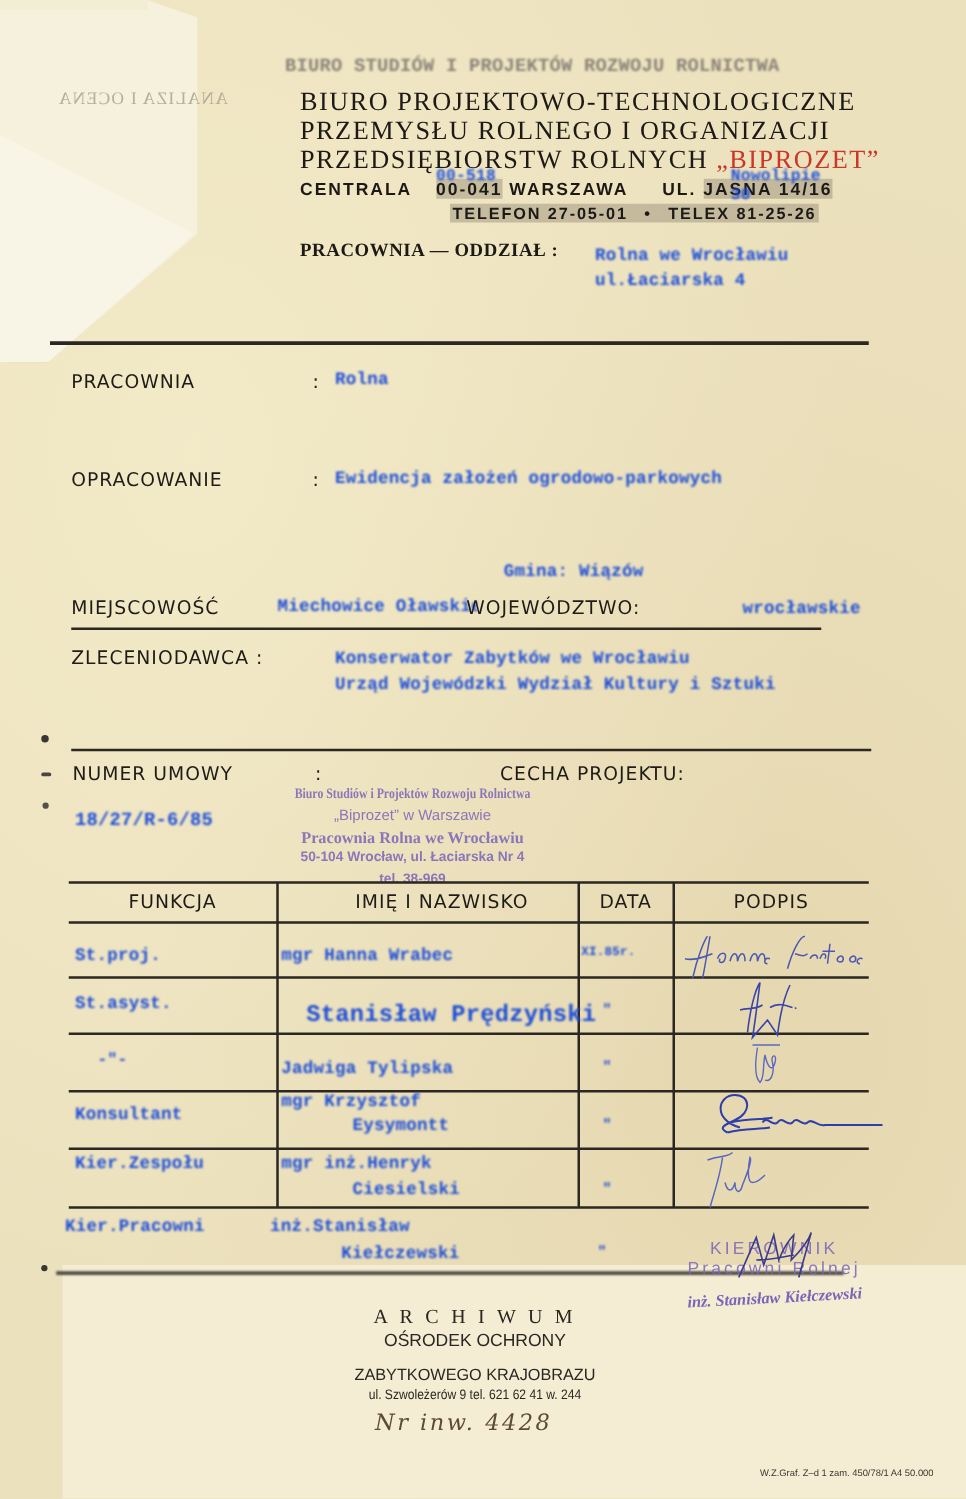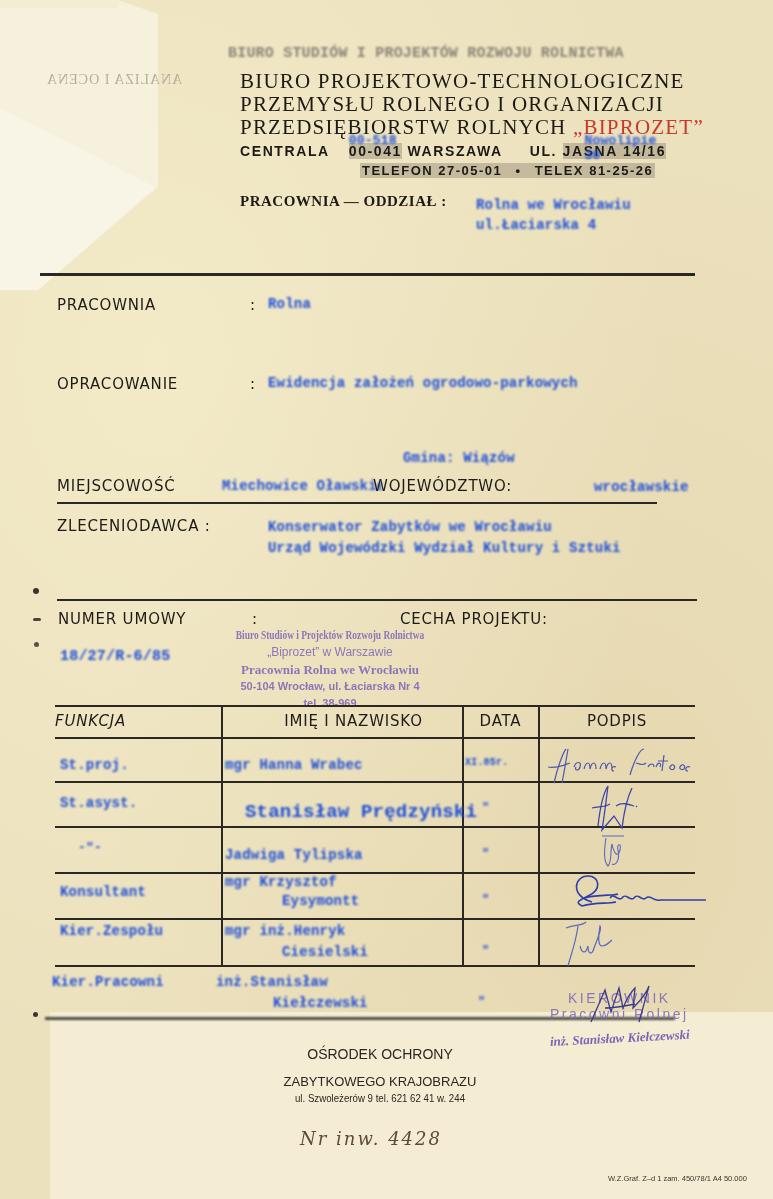--- a/index.html
+++ b/index.html
@@ -160,21 +160,21 @@
   <div class="hline" style="left:55px;top:737px;width:640px;height:1.5px;"></div>
   <div class="hline" style="left:55px;top:781px;width:640px;height:1.5px;"></div>
   <div class="hline" style="left:55px;top:826px;width:640px;height:1.5px;"></div>
   <div class="hline" style="left:55px;top:872px;width:640px;height:1.5px;"></div>
   <div class="hline" style="left:55px;top:918px;width:640px;height:1.5px;"></div>
   <div class="hline" style="left:55px;top:965px;width:640px;height:1.5px;"></div>
   <div class="vline" style="left:221px;top:706px;height:260px;"></div>
   <div class="vline" style="left:462px;top:706px;height:260px;"></div>
   <div class="vline" style="left:538px;top:706px;height:260px;"></div>
 
-  <div class="abs label" style="left:55px;width:166px;top:712px;text-align:left;font-style:italic;">FUNKCJA</div>
+  <div class="abs label" style="left:55px;width:166px;top:712px;text-align:center;">FUNKCJA</div>
   <div class="abs label" style="left:222px;width:223px;top:712px;text-align:center;margin-left:20px;">IMIĘ I NAZWISKO</div>
   <div class="abs label" style="left:463px;width:75px;top:712px;text-align:center;">DATA</div>
   <div class="abs label" style="left:539px;width:156px;top:712px;text-align:center;">PODPIS</div>
 
   <div>
     <div class="abs typed" style="left:60px;top:757px;font-size:14px;">St.proj.</div>
     <div class="abs typed" style="left:225px;top:757px;font-size:14px;">mgr Hanna Wrabec</div>
     <div class="abs typed" style="left:465px;top:757px;font-size:10px;">XI.85r.</div>
   </div>
 
@@ -234,19 +234,20 @@
 <div class="abs stamp" style="left:550px;top:990px;font-size:14px;letter-spacing:2.5px;line-height:16px;text-align:left;">
   <div style="padding-left:18px;">KIEROWNIK</div>
   <div>Pracowni Rolnej</div>
 </div>
 <svg class="sig" style="left:585px;top:978px;" width="90" height="50">
   <path d="M6,44 L20,12 L26,34 L34,10 L38,30 C42,20 46,14 50,10 L48,30 C56,22 62,14 64,8 L54,44 M20,30 c10,0 20,-2 30,-4" stroke="#3c3a8a" stroke-width="1.3" fill="none"></path>
 </svg>
 <div class="abs serif" style="left:550px;top:1034px;font-size:13px;font-weight:bold;font-style:italic;color:#7a64b8;transform:rotate(-3deg);transform-origin:left;">inż. Stanisław Kiełczewski</div>
 
 <div class="abs" style="left:240px;top:1045px;width:280px;text-align:center;color:#2a2622;">
+  <div class="serif" style="font-size:16px;letter-spacing:3px;">A R C H I W U M</div>
   <div style="font-size:14px;margin-top:1px;">OŚRODEK OCHRONY</div>
   <div style="font-size:13px;margin-top:12px;">ZABYTKOWEGO KRAJOBRAZU</div>
   <div style="font-size:11px;margin-top:3px;transform:scaleX(0.88);white-space:nowrap;">ul. Szwoleżerów 9  tel. 621 62 41 w. 244</div>
 </div>
 <div class="abs" style="left:300px;top:1128px;font-family:'DejaVu Serif',serif;font-style:italic;font-size:18px;color:#5e4a3a;letter-spacing:2px;">Nr inw. 4428</div>
 
 <div class="abs" style="left:608px;top:1174px;font-size:7.5px;color:#3a3530;">W.Z.Graf. Z–d 1 zam. 450/78/1 A4 50.000</div>
 
 </body></html>

